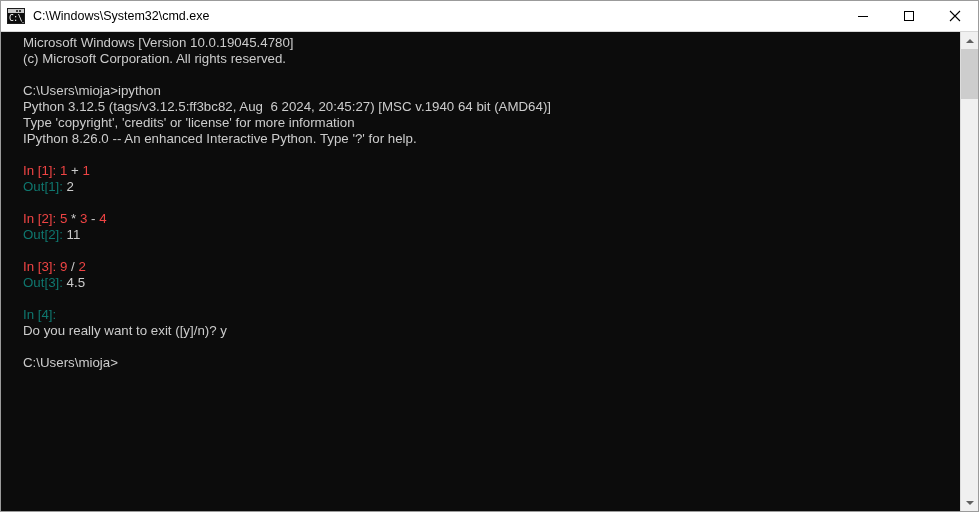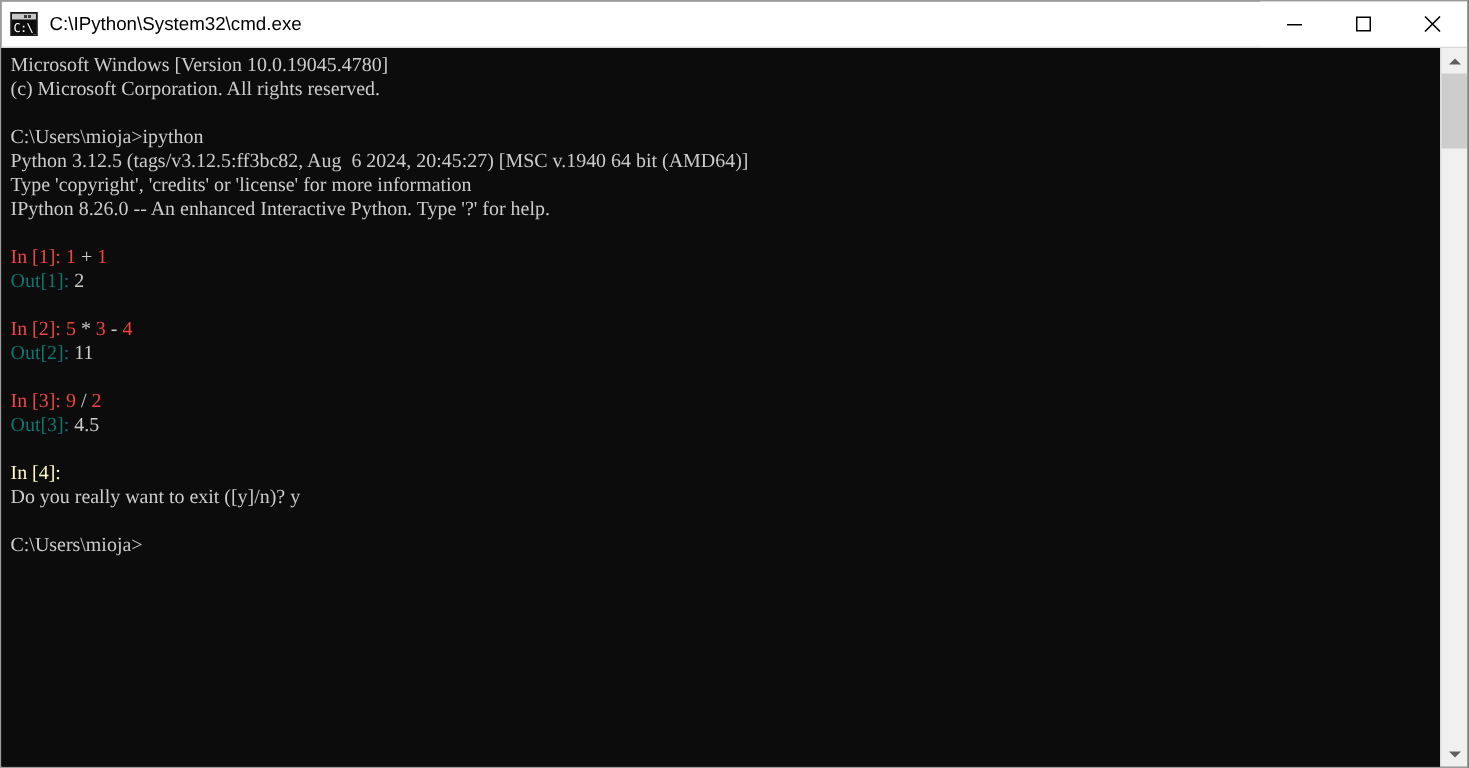--- a/index.html
+++ b/index.html
@@ -107,35 +107,36 @@
     flex: 1;
     display: flex;
     background: #0c0c0c;
     min-height: 0;
     position: relative;
   }
   .console {
     flex: 1;
     background: #0c0c0c;
     padding: 3px 0 0 6px;
-    font-family: Liberation Serif, serif;
+    font-family: Liberation Sans, sans-serif;
     font-size: 13.3px;
     line-height: 16px;
     color: #cccccc;
     white-space: pre;
     overflow: hidden;
     letter-spacing: 0px;
+    margin-left: 16px;
   }
   .line { height: 16px; white-space: pre; }
   .blank { height: 16px; }
 
   .c-white  { color: #cccccc; }
   .c-green  { color: #ef4444; }
   .c-red    { color: #0f766e; }
-  .c-gray   { color: #fef9c3; }
+  .c-gray   { color: #0f766e; }
   .c-op     { color: #cccccc; }
 
   
   .scrollbar {
     width: 17px;
     min-width: 17px;
     background: #f0f0f0;
     border-left: 1px solid #dcdcdc;
     display: flex;
     flex-direction: column;
@@ -176,21 +177,21 @@
 
 <div class="window">
 
   <div class="titlebar">
     <div class="title-left">
       <div class="app-icon">
         <div class="bar"></div>
         <div class="dots"></div>
         <div class="prompt">C:\_</div>
       </div>
-      <div class="title-text">C:\IPython\System32\cmd.exe</div>
+      <div class="title-text">C:\Windows\System32\cmd.exe</div>
     </div>
     <div class="winbuttons">
       <div class="winbtn">
         <svg width="12" height="12" viewBox="0 0 12 12">
           <rect x="1" y="6" width="10" height="1" fill="#000000"></rect>
         </svg>
       </div>
       <div class="winbtn">
         <svg width="12" height="12" viewBox="0 0 12 12">
           <rect x="1.5" y="1.5" width="9" height="9" fill="none" stroke="#000000" stroke-width="1"></rect>

